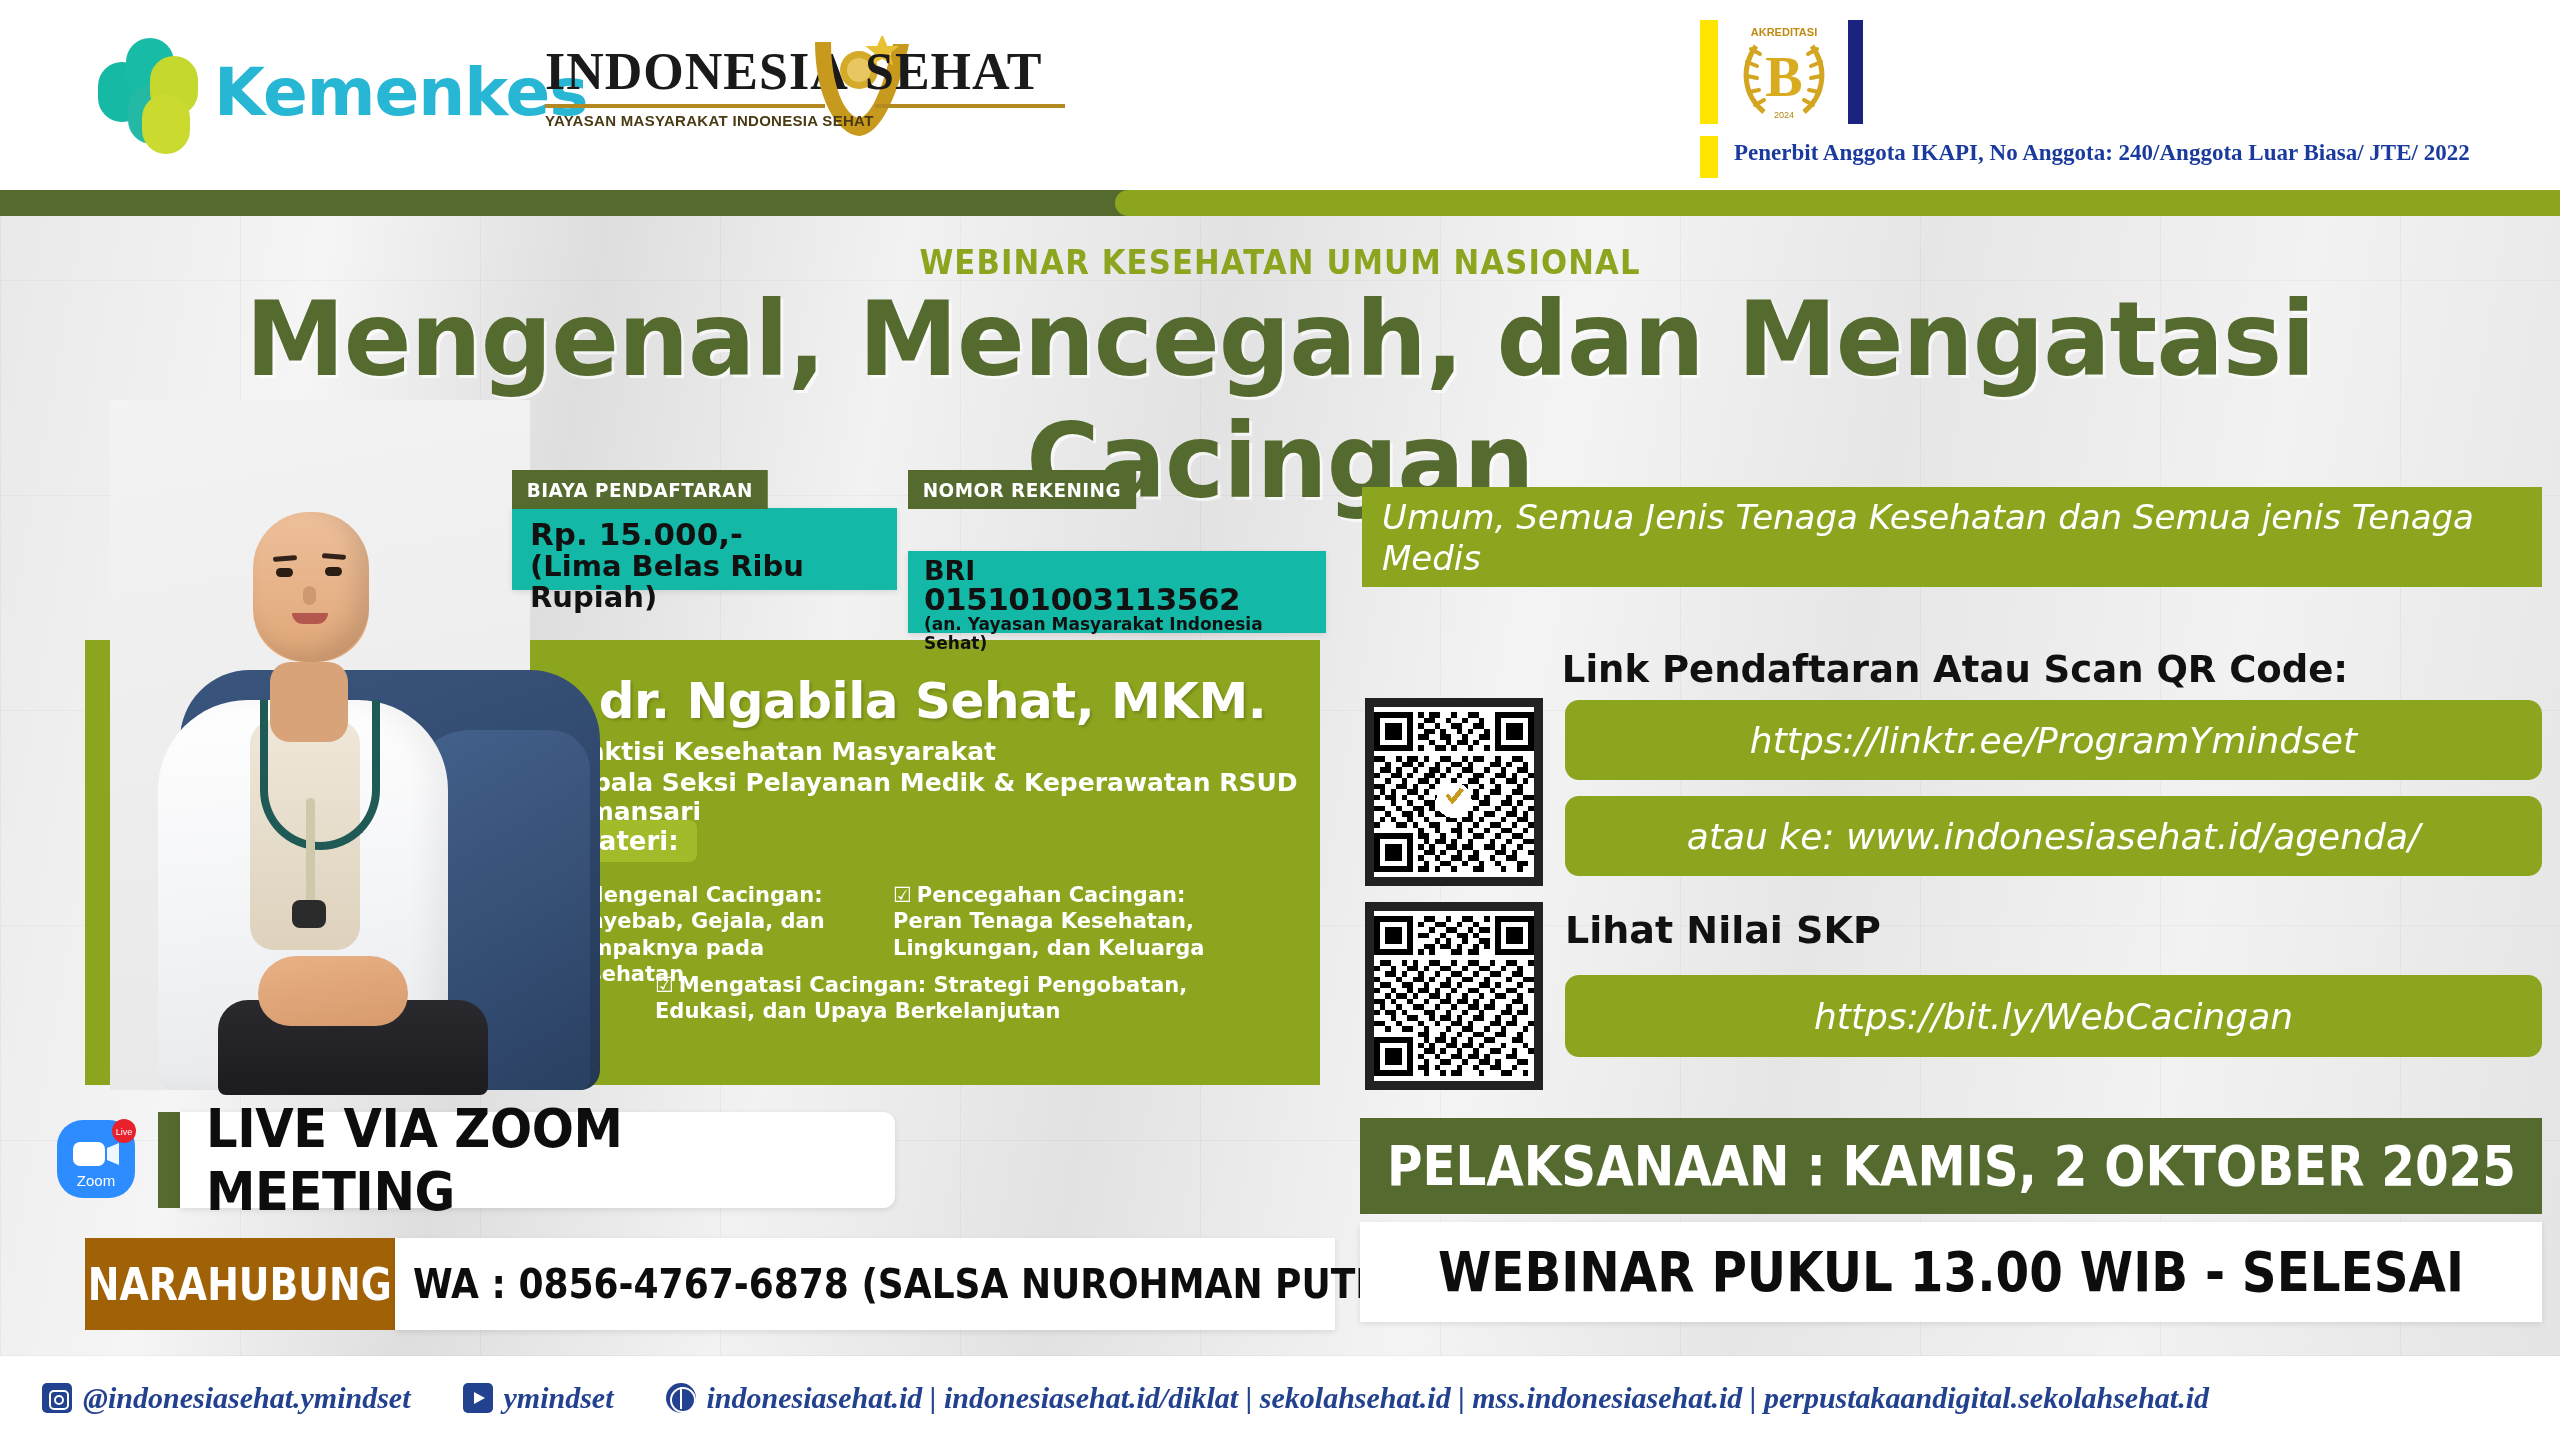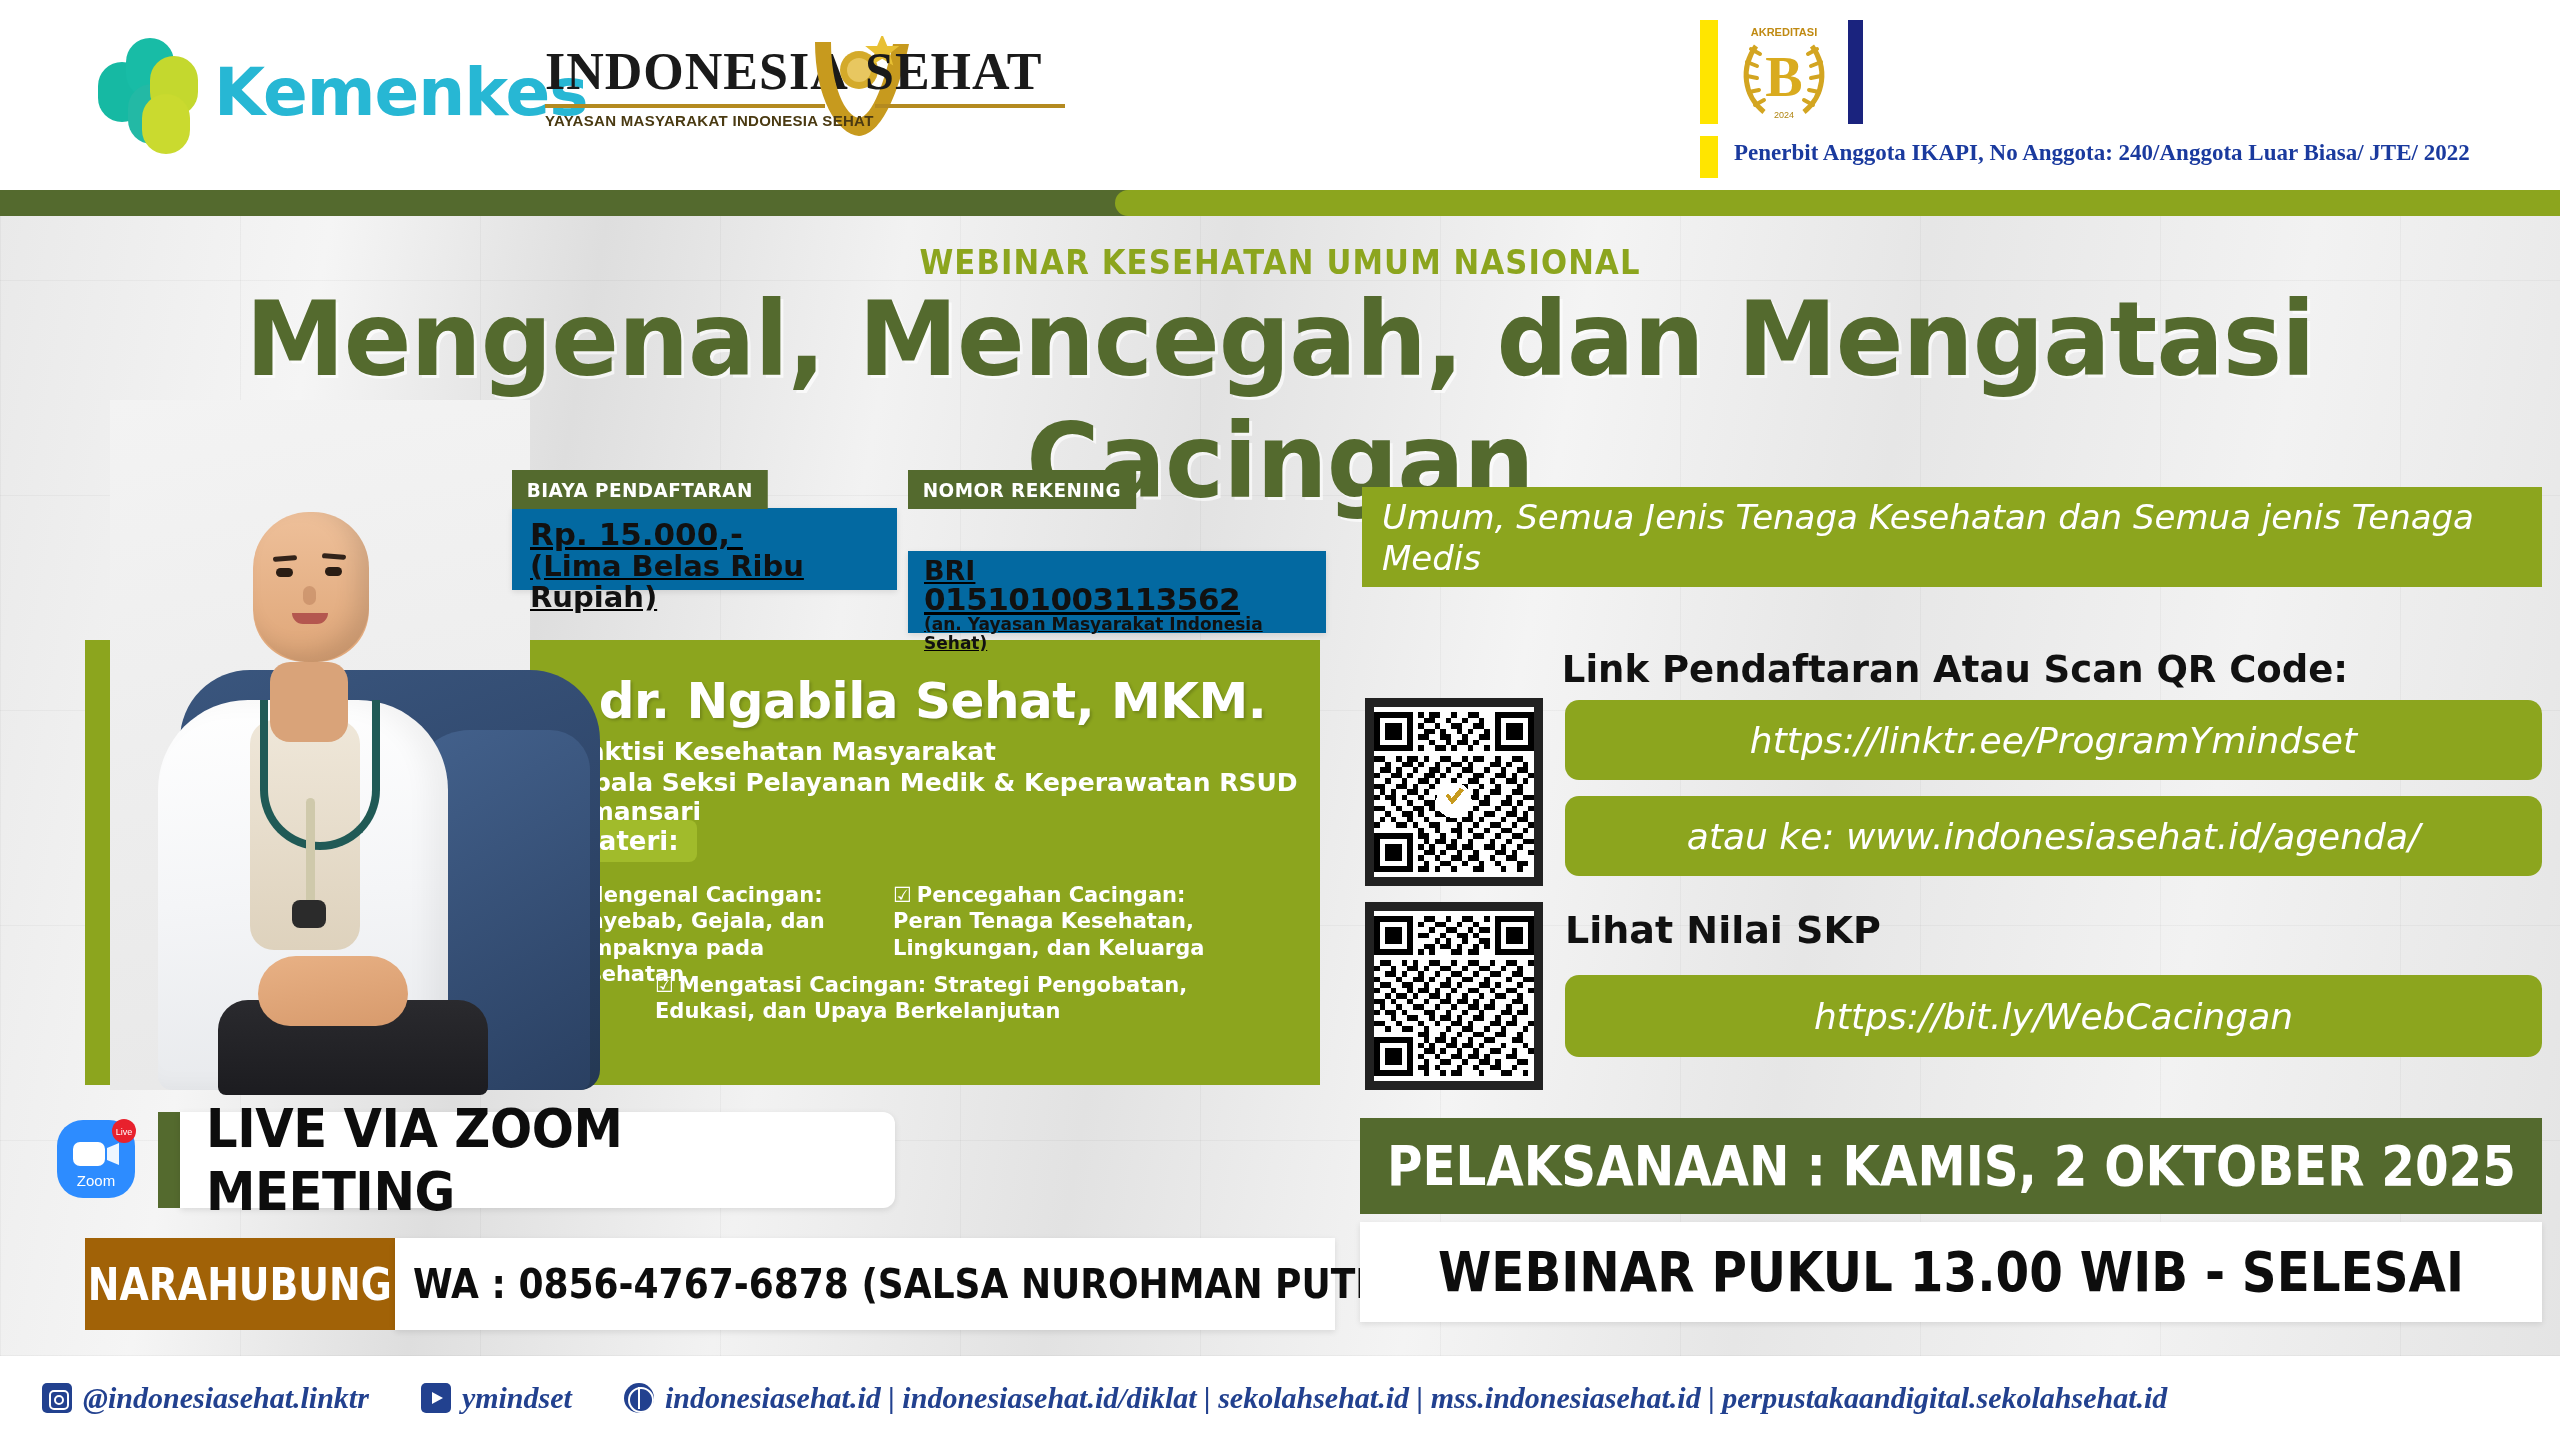--- a/index.html
+++ b/index.html
@@ -159,23 +159,22 @@
   .lap { position:absolute; left:108px; top:600px; width:270px; height:95px; background:linear-gradient(180deg,#2a2a2e,#1c1c20); border-radius:30px 30px 8px 8px; }
 
   
   .tag-label {
     position:absolute; background:#546A2E; color:#ffffff;
     font-family:"DejaVu Sans", sans-serif; font-weight:bold; font-size:20px;
     letter-spacing:0.5px; padding:8px 16px 7px 16px; z-index:11;
     transform:scaleX(0.92); transform-origin:left center;
   }
   .white-card {
-    position:absolute; background:#0369a1; z-index:10;
+    position:absolute; background:#14b8a6; z-index:10;
     box-shadow:0 2px 6px rgba(0,0,0,0.10);
-    text-decoration:underline;
   }
   .fee-tag { left:512px; top:470px; }
   .fee-card { left:512px; top:508px; width:385px; height:82px; padding:10px 18px; }
   .fee-l1 { font-family:"DejaVu Sans", sans-serif; font-weight:bold; font-size:31px; color:#111; line-height:1.05; }
   .fee-l2 { font-family:"DejaVu Sans", sans-serif; font-weight:bold; font-size:29px; color:#111; line-height:1.1; }
   .acct-tag { left:908px; top:470px; }
   .acct-card { left:908px; top:508px; width:418px; height:82px; padding:6px 16px;margin-top:43px; }
   .acct-l1 { font-family:"DejaVu Sans", sans-serif; font-weight:bold; font-size:27px; color:#111; line-height:1.0; }
   .acct-l2 { font-family:"DejaVu Sans", sans-serif; font-weight:bold; font-size:31px; color:#111; line-height:1.0; letter-spacing:-0.5px; }
   .acct-l3 { font-family:"DejaVu Sans", sans-serif; font-weight:bold; font-size:17px; color:#111; line-height:1.1; }
@@ -936,21 +935,21 @@
   <div class="date-bar">
     <span>PELAKSANAAN : KAMIS, 2 OKTOBER 2025</span>
   </div>
   <div class="time-bar">
     <span>WEBINAR PUKUL 13.00 WIB - SELESAI</span>
   </div>
 
   <div class="footer">
     <div class="f-item">
       <span class="f-ico ig"></span>
-      <span class="f-txt">@indonesiasehat.linktr</span>
+      <span class="f-txt">@indonesiasehat.ymindset</span>
     </div>
     <div class="f-item" style="margin-left:36px;">
       <span class="f-ico yt"></span>
       <span class="f-txt">ymindset</span>
     </div>
     <div class="f-item" style="margin-left:36px;">
       <span class="f-ico web"></span>
       <span class="f-sites">indonesiasehat.id | indonesiasehat.id/diklat | sekolahsehat.id | mss.indonesiasehat.id | perpustakaandigital.sekolahsehat.id</span>
     </div>
   </div>

